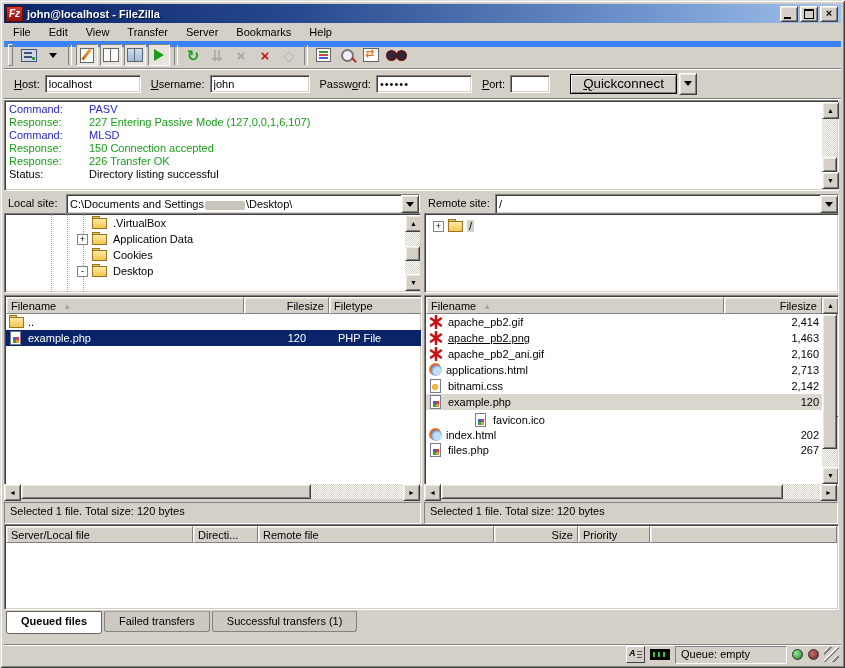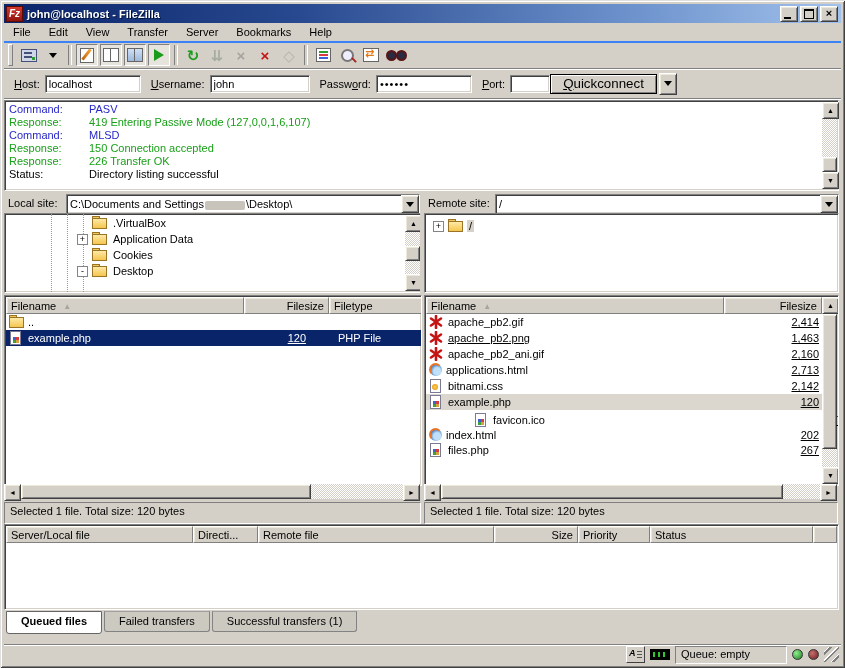--- a/index.html
+++ b/index.html
@@ -16,21 +16,21 @@
     display:flex;align-items:center;justify-content:center;line-height:1;}
   .title-text{color:#fff;font-weight:bold;font-size:11px;text-shadow:1px 1px 0 #00103a;}
   .caption-btns{margin-left:auto;display:flex;gap:2px;padding-right:3px;}
   .cap-btn{width:16px;height:14px;background:#d4d0c8;position:relative;
     border:1px solid;border-color:#fff #404040 #404040 #fff;box-shadow:inset 1px 1px 0 #ece9d8,inset -1px -1px 0 #808080;}
   .g-min{position:absolute;left:3px;bottom:2px;width:7px;height:2px;background:#000;}
   .g-max{position:absolute;left:3px;top:2px;width:8px;height:7px;border:1px solid #000;border-top-width:2px;}
   .g-x{position:absolute;left:0;top:-1px;width:100%;text-align:center;font-weight:bold;font-size:11px;line-height:14px;}
   
   .menubar{position:absolute;left:4px;top:23px;right:4px;height:18px;display:flex;align-items:center;
-    border-bottom:2px solid #3b82f6;}
+    border-bottom:6px solid #3b82f6;}
   .menu-item{padding:2px 9px 3px 9px;cursor:default;}
   .toolbar{position:absolute;left:4px;top:42px;right:4px;height:26px;display:flex;align-items:center;
     border-bottom:1px solid #808080;box-shadow:0 1px 0 #fff;}
   .tb-grip{width:3px;height:20px;margin:0 4px 0 4px;border:1px solid;border-color:#fff #808080 #808080 #fff;}
   .tb-sep{width:2px;height:20px;margin:0 3px;border-left:1px solid #808080;border-right:1px solid #fff;}
   .tb-btn{width:22px;height:22px;margin:0 1px;display:flex;align-items:center;justify-content:center;position:relative;}
   .tb-btn.toggled{border:1px solid;border-color:#808080 #fff #fff #808080;background:#e7e4dd;width:20px;height:20px;}
   .tb-btn .glyph{font-size:15px;line-height:1;font-weight:bold;}
   .tb-btn.disabled{opacity:.45;filter:grayscale(60%);}
   .dd-arrow{width:0;height:0;border-left:4px solid transparent;border-right:4px solid transparent;border-top:5px solid #000;}
@@ -106,21 +106,21 @@
   
   .listpane{position:absolute;top:295px;height:189px;background:#fff;
     border:1px solid;border-color:#808080 #fff #fff #808080;box-shadow:inset 1px 1px 0 #404040,inset -1px -1px 0 #d4d0c8;overflow:hidden;}
   .hdr-row{position:absolute;left:1px;top:1px;right:1px;height:17px;display:flex;}
   .colhdr{background:#d4d0c8;border:1px solid;border-color:#fff #808080 #808080 #fff;
     box-shadow:inset 1px 1px 0 #ece9d8;padding:1px 4px 0 4px;display:flex;align-items:center;flex:none;overflow:hidden;white-space:nowrap;}
   .colhdr.num{justify-content:flex-end;}
   .sortmark{color:#a8a49c;font-size:8px;margin-left:7px;}
   .list-row{position:absolute;left:1px;height:16px;display:flex;align-items:center;}
   .list-row .cell{flex:none;display:flex;align-items:center;padding:0 3px;white-space:nowrap;overflow:hidden;height:100%;}
-  .cell.num{justify-content:flex-end;text-decoration:underline;}
+  .cell.num{justify-content:flex-end;}
   .sel-active{background:#0a246a;color:#fff;}
   .sel-inactive{background:#dbd7cf;}
   .statusline{position:absolute;top:502px;height:18px;border:1px solid;border-color:#808080 #fff #fff #808080;
     padding:2px 0 0 5px;}
   .vsplit{position:absolute;left:420px;top:193px;width:4px;bottom:146px;background:#d4d0c8;}
   
   .queuepane{position:absolute;left:4px;top:524px;width:833px;height:84px;background:#fff;
     border:1px solid;border-color:#808080 #fff #fff #808080;box-shadow:inset 1px 1px 0 #404040,inset -1px -1px 0 #d4d0c8;}
   .tabs{position:absolute;left:6px;top:611px;height:20px;display:flex;align-items:flex-start;}
   .tab{padding:3px 14px 4px 14px;background:#ccc9c1;border:1px solid #828282;border-top:1px solid #a0a0a0;margin-right:2px;
@@ -225,35 +225,35 @@
 
   <div class="quickbar">
     <label><span></span><u>H</u><span>ost:</span></label>
     <input class="txt" style="width: 88px;" value="localhost">
     <label><span></span><u>U</u><span>sername:</span></label>
     <input class="txt" style="width: 92px;" value="john">
     <label><span>Passw</span><u>o</u><span>rd:</span></label>
     <input class="txt" style="width: 88px; letter-spacing: 1px;" value="••••••">
     <label><span></span><u>P</u><span>ort:</span></label>
     <input class="txt" style="width: 32px;" value="">
-    <button class="qc-btn" style="margin-left:0"><span></span><u>Q</u><span>uickconnect</span></button>
+    <button class="qc-btn" style="margin-left:20px"><span></span><u>Q</u><span>uickconnect</span></button>
     <div class="btn3d qc-dd">
         <div class="dd-arrow"></div>
       </div>
   </div>
 
   <div class="logpane">
     <div id="loglines" style="position:absolute;left:1px;top:2px;right:18px;">
         <div class="log-line t-command">
           <span class="log-label">Command:</span>
           <span>PASV</span>
         </div>
         <div class="log-line t-response">
           <span class="log-label">Response:</span>
-          <span>419 Entering Passive Mode (127,0,0,1,6,107)</span>
+          <span>227 Entering Passive Mode (127,0,0,1,6,107)</span>
         </div>
         <div class="log-line t-command">
           <span class="log-label">Command:</span>
           <span>MLSD</span>
         </div>
         <div class="log-line t-response">
           <span class="log-label">Response:</span>
           <span>150 Connection accepted</span>
         </div>
         <div class="log-line t-response">
@@ -495,23 +495,20 @@
         </div>
       <div class="colhdr" style="width:226px">
           <span>Remote file</span>
         </div>
       <div class="colhdr num" style="width:74px">
           <span>Size</span>
         </div>
       <div class="colhdr" style="width:62px">
           <span>Priority</span>
         </div>
-      <div class="colhdr" style="width:153px">
-          <span>Status</span>
-        </div>
       <div class="colhdr" style="flex:1">
           <span></span>
         </div>
     </div>
   </div>
 
   <div class="tabs" id="tabs">
       <div class="tab active">Queued files</div>
       <div class="tab">Failed transfers</div>
       <div class="tab">Successful transfers (1)</div>

